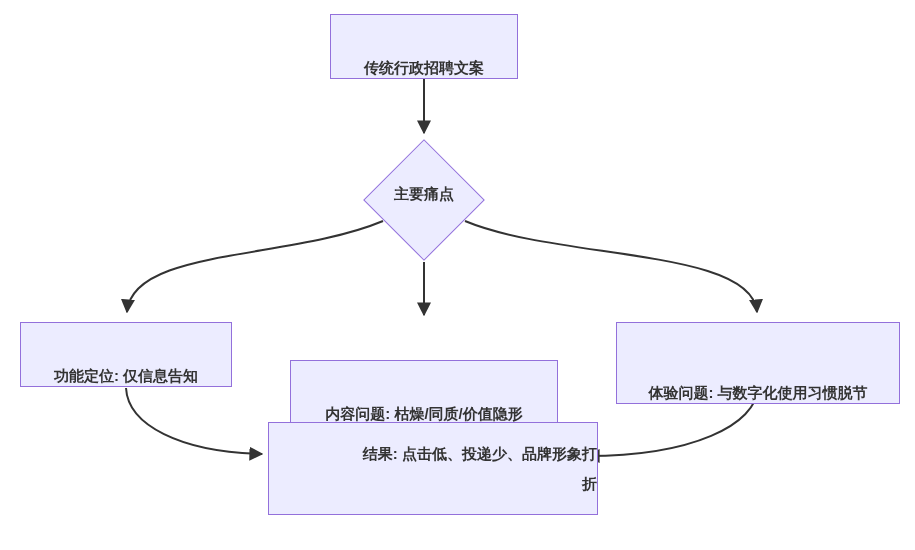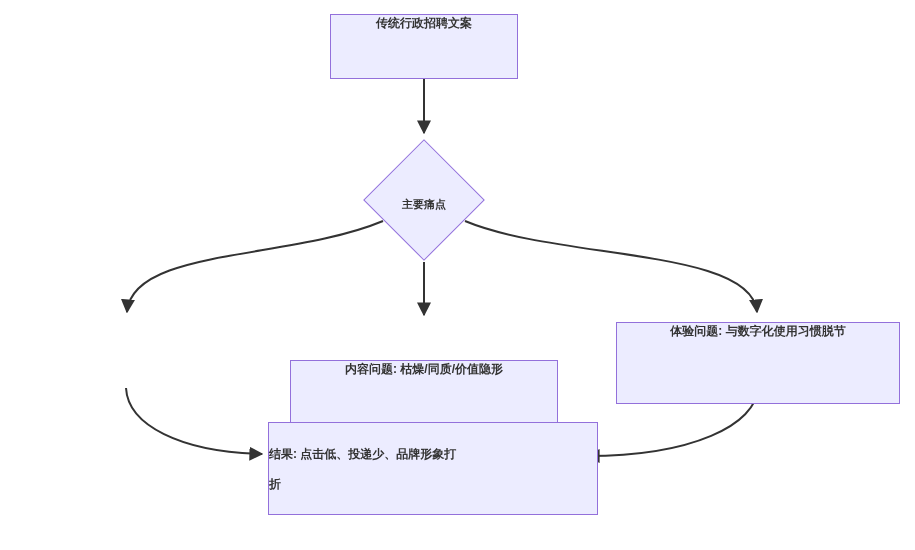--- a/index.html
+++ b/index.html
@@ -25,51 +25,51 @@
     fill: none;
     stroke: #333333;
     stroke-width: 2px;
   }
   .node {
     position: absolute;
     box-sizing: border-box;
     background: #ECECFF;
     border: 1.3px solid #9370DB;
     display: flex;
-    align-items: flex-start;
+    align-items: flex-end;
     justify-content: center;
     color: #333333;
-    font-size: 12px;
+    font-size: 15px;
     font-weight: 600;
     text-align: center;
   }
   .node-start   { left: 330px; top: 14px;  width: 188px; height: 65px; }
   .node-fn      { left: 20px;  top: 322px; width: 212px; height: 65px; }
   .node-content { left: 290px; top: 322px; width: 268px; height: 65px; margin-top: 38px; }
   .node-exp     { left: 616px; top: 322px; width: 284px; height: 82px; }
   .node-result  { left: 268px; top: 422px; width: 330px; height: 93px;
                   flex-direction: column; line-height: 30px; }
   .diamond-shape {
     position: absolute;
     left: 381px; top: 157px;
     width: 86px; height: 86px;
     box-sizing: border-box;
     background: #ECECFF;
     border: 1.3px solid #9370DB;
     transform: rotate(45deg);
   }
   .diamond-label {
     position: absolute;
-    left: 362px; top: 190px;
+    left: 362px; top: 180px;
     width: 124px; height: 28px;
     display: flex;
     align-items: center;
     justify-content: center;
     color: #333333;
-    font-size: 11px;
+    font-size: 15px;
     font-weight: 600;
   }
   .result-line { display: block; }
 </style>
 </head>
 <body>
 
 <div class="canvas">
 
   <svg class="edge-layer" width="915" height="550" viewBox="0 0 915 550" xmlns="http://www.w3.org/2000/svg">
@@ -89,20 +89,23 @@
 
   <div class="node node-start">
     <span>传统行政招聘文案</span>
   </div>
 
   <div class="diamond-shape"></div>
   <div class="diamond-label">
     <span>主要痛点</span>
   </div>
 
+  <div class="node node-fn">
+    <span>功能定位: 仅信息告知</span>
+  </div>
 
   <div class="node node-content">
     <span>内容问题: 枯燥/同质/价值隐形</span>
   </div>
 
   <div class="node node-exp">
     <span>体验问题: 与数字化使用习惯脱节</span>
   </div>
 
   <div class="node node-result">

